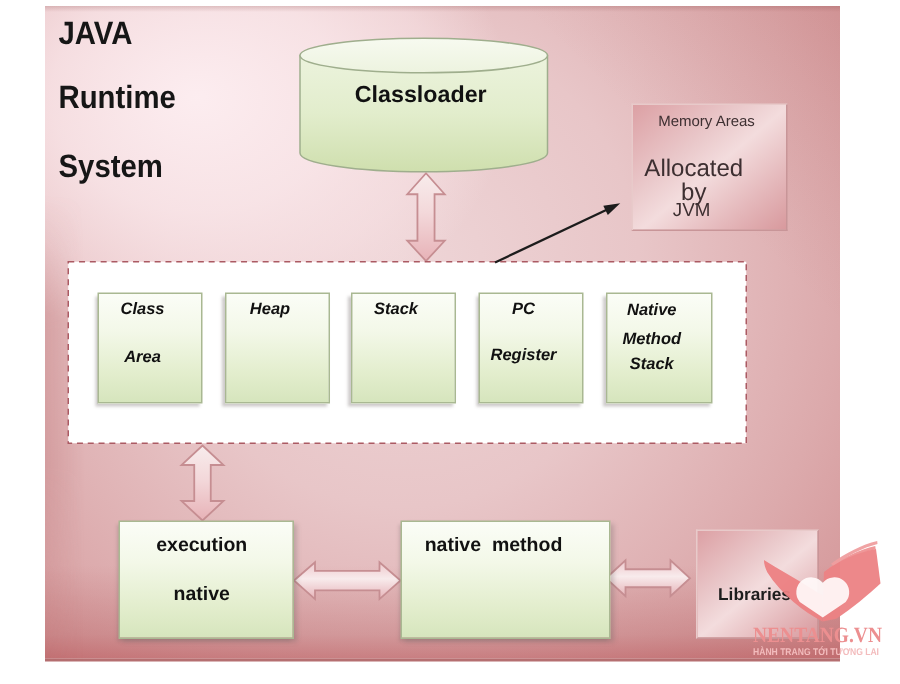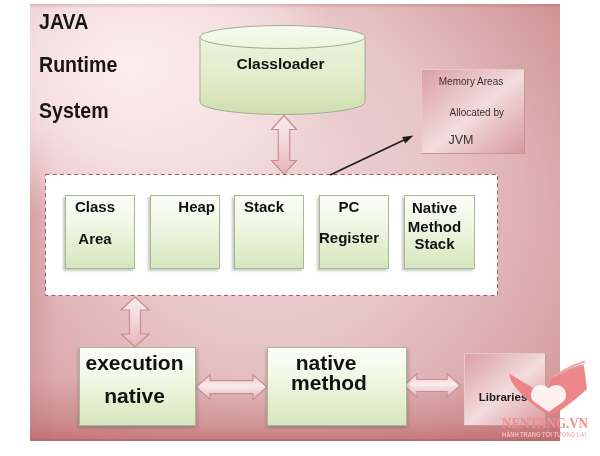--- a/index.html
+++ b/index.html
@@ -16,22 +16,22 @@
       radial-gradient(ellipse 85% 105% at 45% 40%, #eed5d7 0%, #e8c6c8 35%, #dcaaac 65%, #d29193 88%, #cd8588 100%);
     border-bottom:2px solid #b56f71;
     box-sizing:border-box;
   }
   .title{left:39px;font-size:21.5px;font-weight:bold;color:#161616;line-height:26px;letter-spacing:0px;transform:scaleX(0.91);transform-origin:left center;}
   .gbox{background:linear-gradient(to bottom,#fbfdf7 0%,#f3f8e8 35%,#e2edcc 75%,#d6e5bd 100%);
         border:1px solid #a9b892;box-shadow:-2px 2px 2px rgba(110,100,100,0.35);box-sizing:border-box;}
   .pbox{background:linear-gradient(140deg,#dca0a4 0%,#eac9cb 36%,#f3dcdd 52%,#e4b7ba 78%,#d8999d 100%);
         border:1px solid #e8caca;border-right-color:#c89598;border-bottom-color:#c89598;box-sizing:border-box;}
   .t{position:absolute;text-align:center;color:#111;font-weight:bold;}
-  .small{font-size:15px;line-height:15px;}
-  .med{font-size:21px;line-height:20px;}
+  .small{font-size:11px;line-height:15px;font-style:italic;}
+  .med{font-size:13px;line-height:20px;}
 </style>
 </head>
 <body>
 <div id="canvas">
   <div id="slide" class="abs"></div>
   <div class="abs" style="left:30px;top:130px;width:26px;height:311px;background:linear-gradient(to right, rgba(172,86,88,0.20), rgba(172,86,88,0));-webkit-mask-image:linear-gradient(to bottom, transparent, #000 90px, #000 180px, rgba(0,0,0,0.25) 311px);mask-image:linear-gradient(to bottom, transparent, #000 90px, #000 180px, rgba(0,0,0,0.25) 311px);"></div>
 
   <svg class="abs" style="left:0;top:0" width="600" height="456" viewBox="0 0 600 456">
     <defs>
       <linearGradient id="gcylbody" x1="0" y1="0" x2="0" y2="1">
@@ -79,31 +79,31 @@
   <div class="t" style="left:198px;top:54px;width:165px;font-size:15.5px;line-height:19px;">Classloader</div>
 
   <div class="abs gbox" style="left:65px;top:195px;width:70px;height:74px;"></div>
   <div class="abs gbox" style="left:150px;top:195px;width:70px;height:74px;"></div>
   <div class="abs gbox" style="left:234px;top:195px;width:70px;height:74px;"></div>
   <div class="abs gbox" style="left:319px;top:195px;width:70px;height:74px;"></div>
   <div class="abs gbox" style="left:404px;top:195px;width:71px;height:74px;"></div>
 
   <div class="t small" style="left:60px;top:199px;width:70px;">Class</div>
   <div class="t small" style="left:60px;top:230.5px;width:70px;text-align:center;">Area</div>
-  <div class="t small" style="left:145px;top:199px;width:70px;text-align:right;">Heap</div>
+  <div class="t small" style="left:145px;top:199px;width:70px;">Heap</div>
   <div class="t small" style="left:229px;top:199px;width:70px;">Stack</div>
   <div class="t small" style="left:314px;top:199px;width:70px;">PC</div>
   <div class="t small" style="left:314px;top:230px;width:70px;">Register</div>
   <div class="t small" style="left:399px;top:199.5px;width:71px;">Native</div>
   <div class="t small" style="left:399px;top:218.5px;width:71px;">Method</div>
   <div class="t small" style="left:399px;top:235.5px;width:71px;">Stack</div>
 
   <div class="abs pbox" style="left:421px;top:69px;width:104px;height:85px;"></div>
   <div class="t" style="left:421px;top:74px;width:100px;font-weight:normal;color:#3d2f31;font-size:10px;line-height:16px;">Memory Areas</div>
-  <div class="t" style="left:421px;top:105px;width:83px;font-weight:normal;color:#3d2f31;font-size:10px;line-height:16px;text-align:right;">Allocated by</div>
+  <div class="t" style="left:421px;top:105px;width:83px;font-weight:normal;color:#3d2f31;font-size:16px;line-height:16px;">Allocated by</div>
   <div class="t" style="left:421px;top:132px;width:80px;font-weight:normal;color:#3d2f31;font-size:12.5px;line-height:16px;">JVM</div>
 
   <div class="abs gbox" style="left:79px;top:347px;width:117px;height:79px;box-shadow:2px 2px 3px rgba(110,100,100,0.3), -2px 2px 2px rgba(110,100,100,0.2);"></div>
   <div class="t med" style="left:76px;top:352.5px;width:117px;">execution</div>
   <div class="t med" style="left:76px;top:386px;width:117px;">native</div>
 
   <div class="abs gbox" style="left:267px;top:347px;width:140px;height:79px;box-shadow:2px 2px 3px rgba(110,100,100,0.3), -2px 2px 2px rgba(110,100,100,0.2);"></div>
   <div class="t med" style="left:259px;top:353px;width:140px;">native&nbsp; method</div>
 
   <div class="abs pbox" style="left:464px;top:353px;width:82px;height:73px;"></div>

